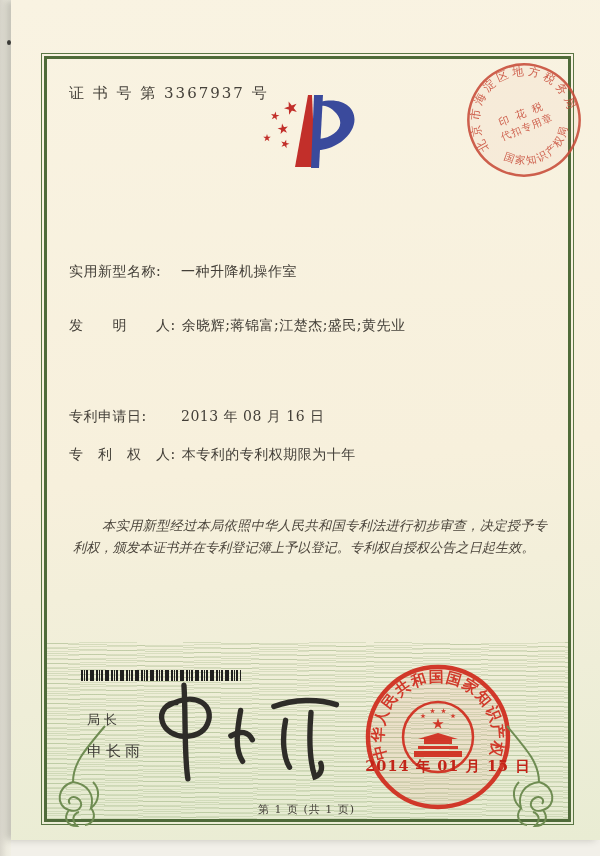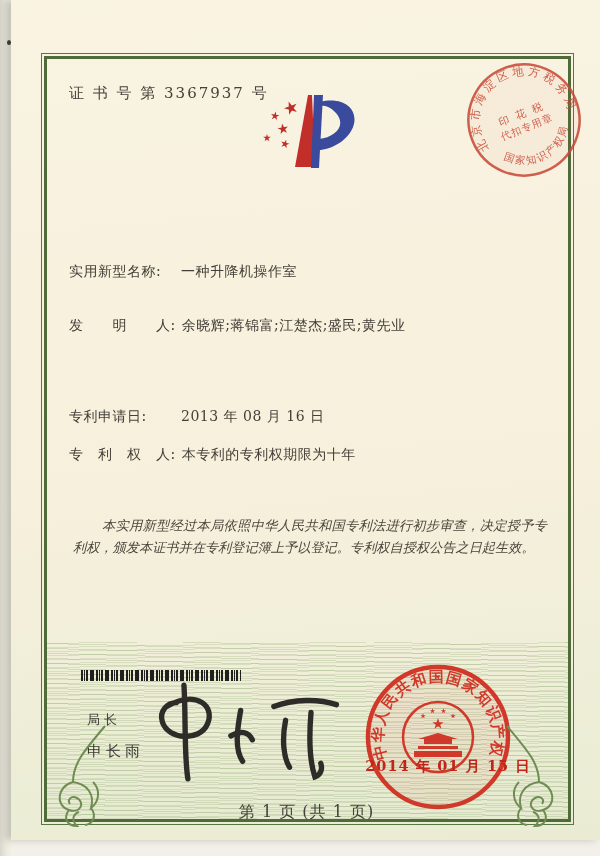--- a/index.html
+++ b/index.html
@@ -44,21 +44,21 @@
     font-size:15px;letter-spacing:4px;color:#3a3833;}
   .signature{position:absolute;left:128px;top:676px;}
   .seal{position:absolute;left:342px;top:652px;opacity:0.92;}
   .seal-date{position:absolute;left:352px;top:757px;width:170px;text-align:center;
     font-size:14.5px;font-weight:bold;color:#c22418;letter-spacing:1px;}
   .tax-stamp{position:absolute;left:450px;top:57px;transform:rotate(-22deg);opacity:0.88;}
   .orn{position:absolute;top:724px;}
   .orn-left{left:32px;}
   .orn-right{left:494px;transform:scaleX(-1);}
   .footer{position:absolute;left:30px;top:802px;width:531px;text-align:center;
-    font-size:16px;letter-spacing:1px;color:#45413a;}
+    font-size:11px;letter-spacing:1px;color:#45413a;}
   svg text{font-family:"DejaVu Serif","Liberation Serif",serif;}
 </style>
 </head>
 <body>
 
 <div class="scan-edge"></div>
 <div class="speck"></div>
 
 <div class="paper">
 

